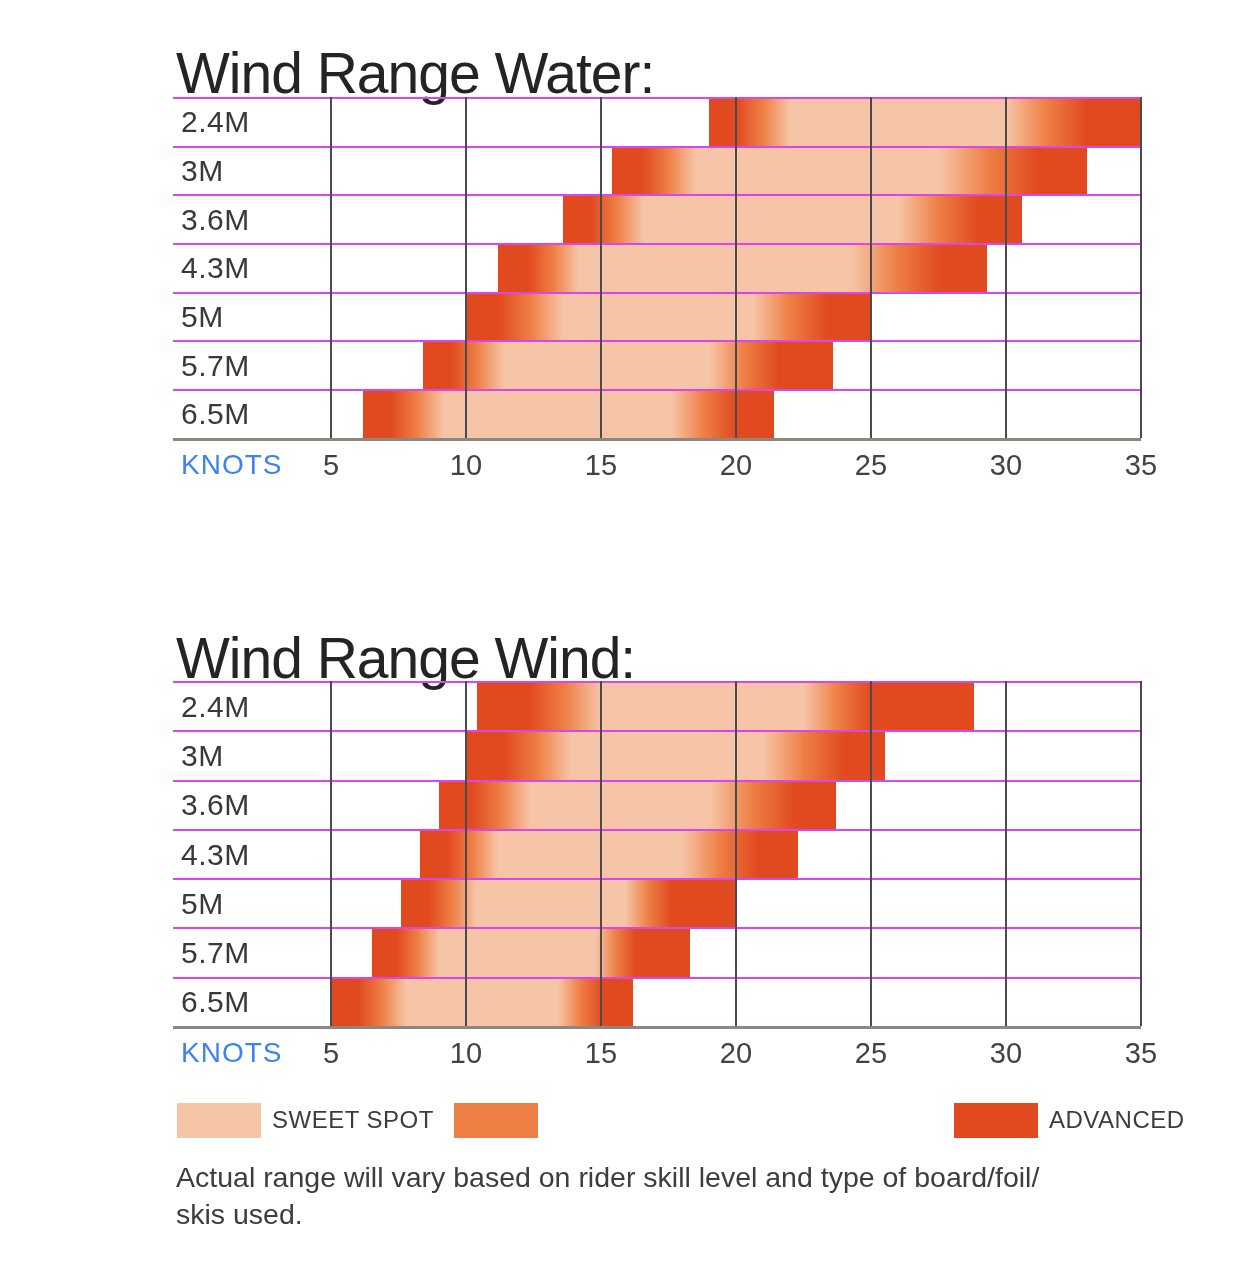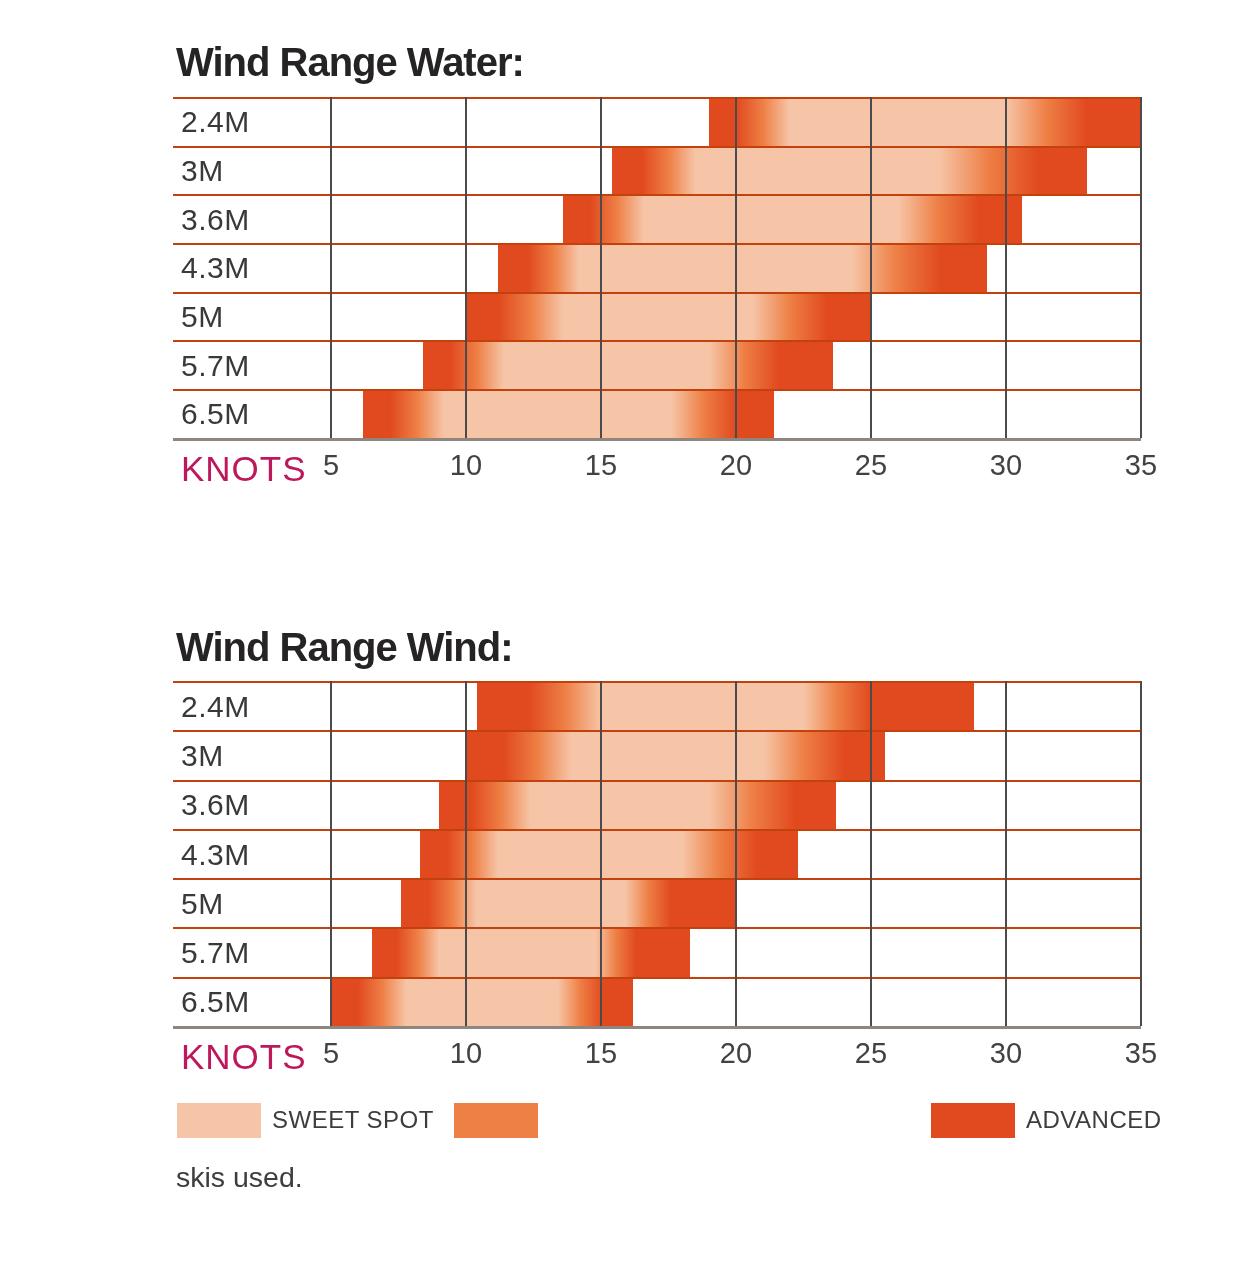--- a/index.html
+++ b/index.html
@@ -2,50 +2,50 @@
 <html><head>
 <meta charset="utf-8">
 <style>
   html,body{margin:0;padding:0}
   body{
     width:1252px;height:1262px;position:relative;overflow:hidden;
     background:#ffffff;font-family:"Liberation Sans",sans-serif;
   }
   .title{
     position:absolute;left:176px;height:70px;line-height:70px;
-    font-size:40px;font-weight:700;color:#262324;letter-spacing:-1px;white-space:nowrap;
+    font-size:57px;font-weight:400;color:#262324;letter-spacing:-1px;white-space:nowrap;
   }
   #title-water{top:0}
   #title-land{top:585px}
 
   .chart{position:absolute;left:173px;width:968px}
   #chart-water{top:97px}
   #chart-land{top:681px}
 
   .grid{position:relative;border-bottom:3px solid #8e8780}
-  .row{position:relative;border-top:2px solid #c2410c}
+  .row{position:relative;border-top:2px solid #d946ef}
   #chart-water .row{height:46.7px}
   #chart-land .row{height:47.3px}
 
   .row-label{
     position:absolute;left:8px;top:50%;transform:translateY(-50%);
     font-size:30px;color:#3a3838;letter-spacing:.5px;z-index:3;
   }
   .bar{position:absolute;top:0;bottom:0;z-index:1}
   .vline{position:absolute;top:0;bottom:0;width:2px;background:#4c4a4a;z-index:2}
 
   .axis{position:relative;height:36px;margin-top:8px}
-  .axis-knots{position:absolute;left:8px;font-size:35px;color:#be185d;letter-spacing:1px}
+  .axis-knots{position:absolute;left:8px;font-size:28px;color:#3b82f6;letter-spacing:1px}
   .tick{position:absolute;width:56px;text-align:center;font-size:29px;color:#434141}
 
   .legend{position:absolute;left:173px;top:1102px;width:1030px;height:36px}
   .legend-item{position:absolute;top:0;display:flex;align-items:center;height:36px}
   .legend-item:nth-child(1){left:4px}
   .legend-item:nth-child(2){left:281px}
-  .legend-item:nth-child(3){left:758px}
+  .legend-item:nth-child(3){left:781px}
   .swatch{width:84px;height:35px;margin-right:11px}
   .legend-label{font-size:24px;color:#3e3c3c;letter-spacing:.5px;white-space:nowrap}
 
   .footnote{position:absolute;left:176px;top:1159px;width:1040px;
     font-size:28.5px;line-height:37px;color:#3e3c3c}
 </style>
 </head>
 <body>
 
 <h1 class="title" id="title-water">Wind Range Water:</h1>
@@ -160,14 +160,15 @@
   <div class="legend-item">
     <span class="swatch" style="background: rgb(238, 127, 69);"></span>
   </div>
   <div class="legend-item">
     <span class="swatch" style="background: rgb(225, 73, 31);"></span>
     <span class="legend-label">ADVANCED</span>
   </div>
 </div>
 
 <div class="footnote">
+  <div>Actual range will vary based on rider skill level and type of board/foil/</div>
   <div>skis used.</div>
 </div>
 
 </body></html>

